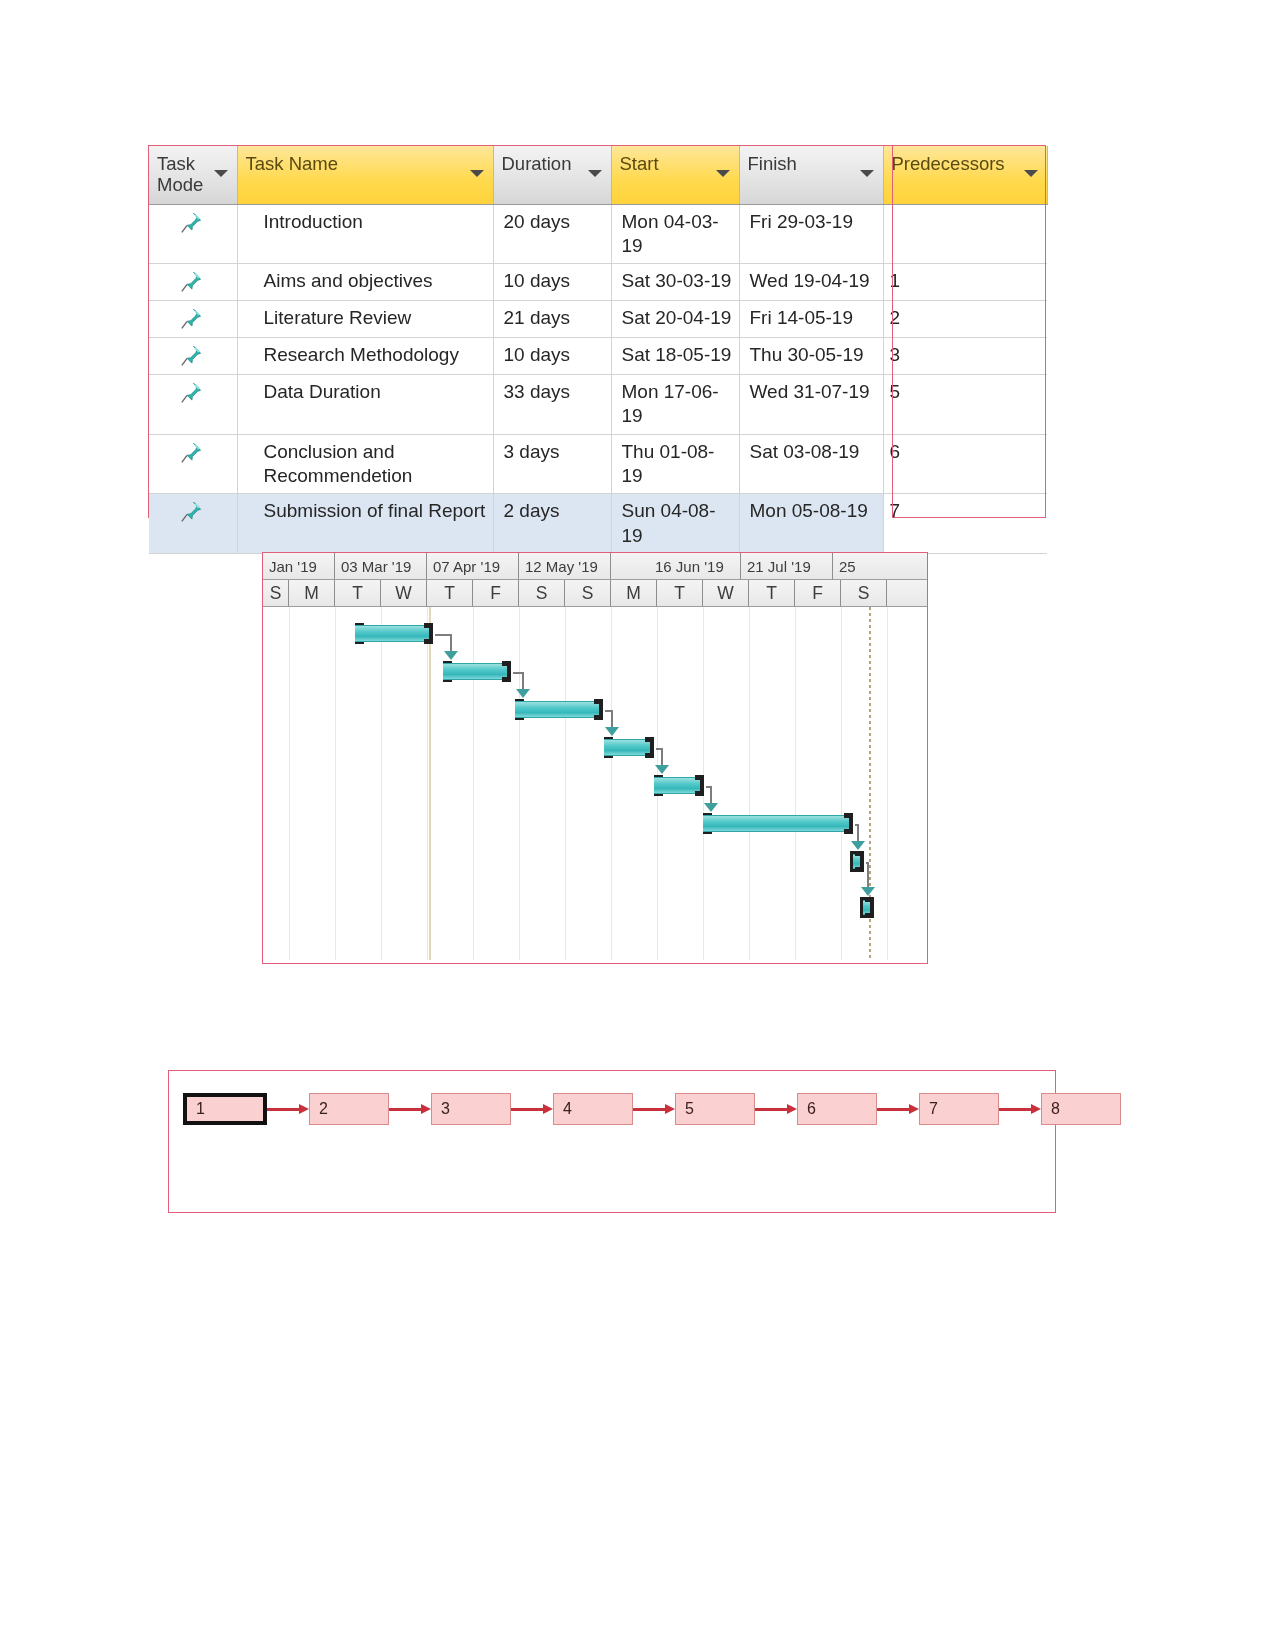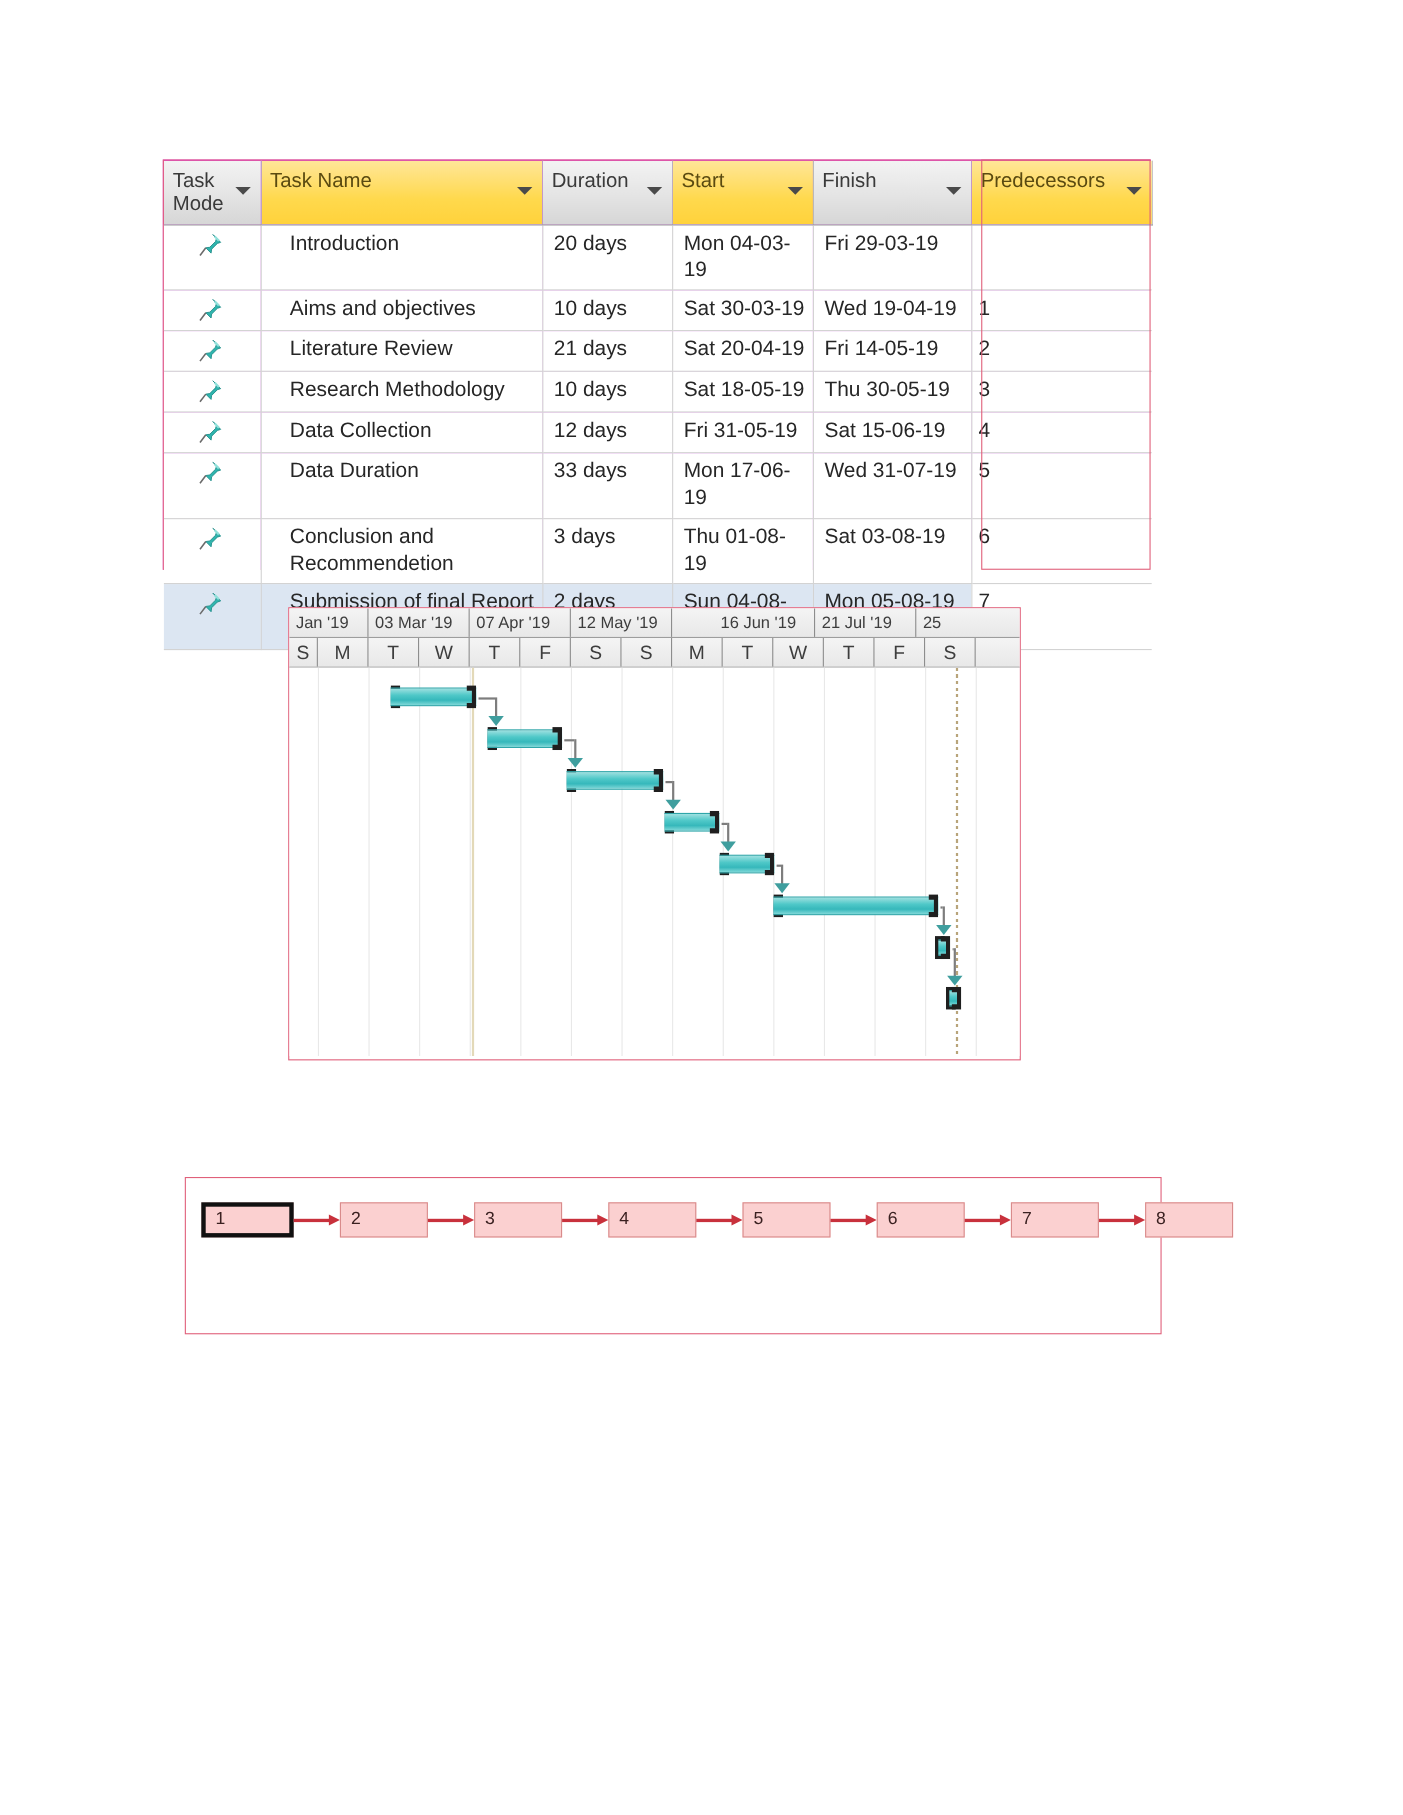--- a/index.html
+++ b/index.html
@@ -292,32 +292,20 @@
             <td class="cell mode"><span class="pin"><svg width="26" height="26" viewBox="0 0 26 26">
                   <path d="M15.5 3.2 L22.6 10.3 L19.6 11.3 L14.4 16.5 L13.9 20.1 L9.1 15.3 L12.7 14.8 L17.9 9.6 L18.9 6.6 Z" fill="#2fb5ae" stroke="#1d8b86" stroke-width="0.8"></path>
                   <path d="M9.1 15.3 L3.8 22.3" stroke="#6a6a6a" stroke-width="1.4" fill="none"></path>
                   <path d="M17.2 5.0 L21.0 8.8" stroke="#8fe0da" stroke-width="2" fill="none"></path>
                 </svg></span></td>
             <td class="cell name">Research Methodology</td>
             <td class="cell dur">10 days</td>
             <td class="cell start">Sat 18-05-19</td>
             <td class="cell finish">Thu 30-05-19</td>
             <td class="cell pred">3</td>
-          </tr>
-          <tr>
-            <td class="cell mode"><span class="pin"><svg width="26" height="26" viewBox="0 0 26 26">
-                  <path d="M15.5 3.2 L22.6 10.3 L19.6 11.3 L14.4 16.5 L13.9 20.1 L9.1 15.3 L12.7 14.8 L17.9 9.6 L18.9 6.6 Z" fill="#2fb5ae" stroke="#1d8b86" stroke-width="0.8"></path>
-                  <path d="M9.1 15.3 L3.8 22.3" stroke="#6a6a6a" stroke-width="1.4" fill="none"></path>
-                  <path d="M17.2 5.0 L21.0 8.8" stroke="#8fe0da" stroke-width="2" fill="none"></path>
-                </svg></span></td>
-            <td class="cell name">Data Collection</td>
-            <td class="cell dur">12 days</td>
-            <td class="cell start">Fri 31-05-19</td>
-            <td class="cell finish">Sat 15-06-19</td>
-            <td class="cell pred">4</td>
           </tr>
           <tr>
             <td class="cell mode"><span class="pin"><svg width="26" height="26" viewBox="0 0 26 26">
                   <path d="M15.5 3.2 L22.6 10.3 L19.6 11.3 L14.4 16.5 L13.9 20.1 L9.1 15.3 L12.7 14.8 L17.9 9.6 L18.9 6.6 Z" fill="#2fb5ae" stroke="#1d8b86" stroke-width="0.8"></path>
                   <path d="M9.1 15.3 L3.8 22.3" stroke="#6a6a6a" stroke-width="1.4" fill="none"></path>
                   <path d="M17.2 5.0 L21.0 8.8" stroke="#8fe0da" stroke-width="2" fill="none"></path>
                 </svg></span></td>
             <td class="cell name">Data Duration</td>
             <td class="cell dur">33 days</td>
             <td class="cell start">Mon 17-06-19</td>

